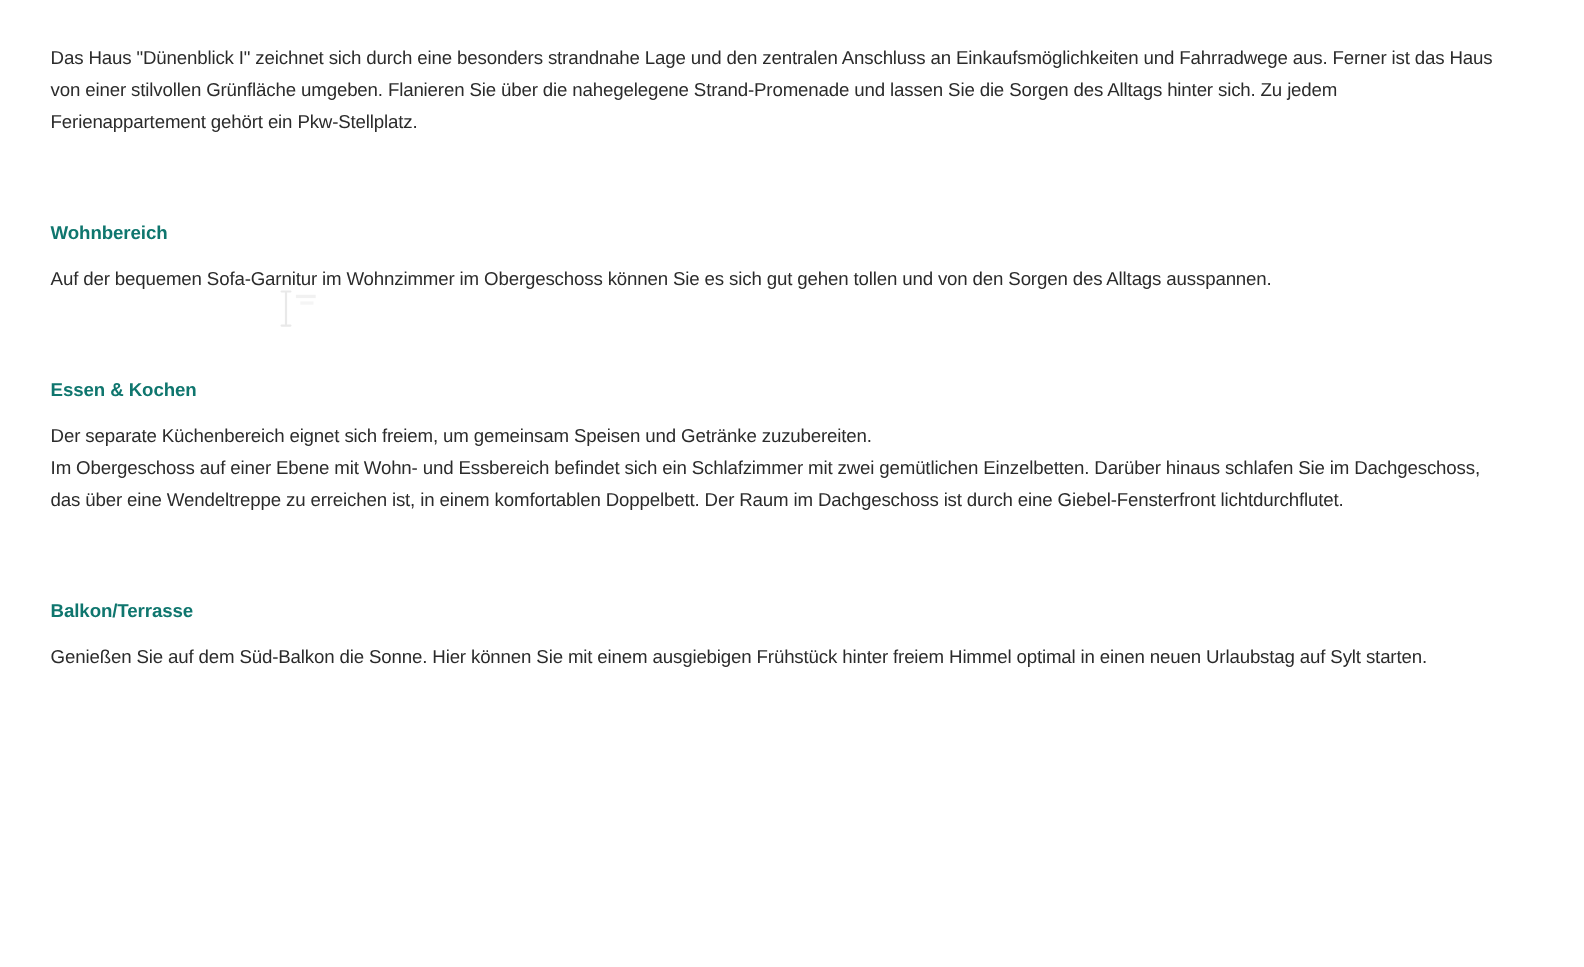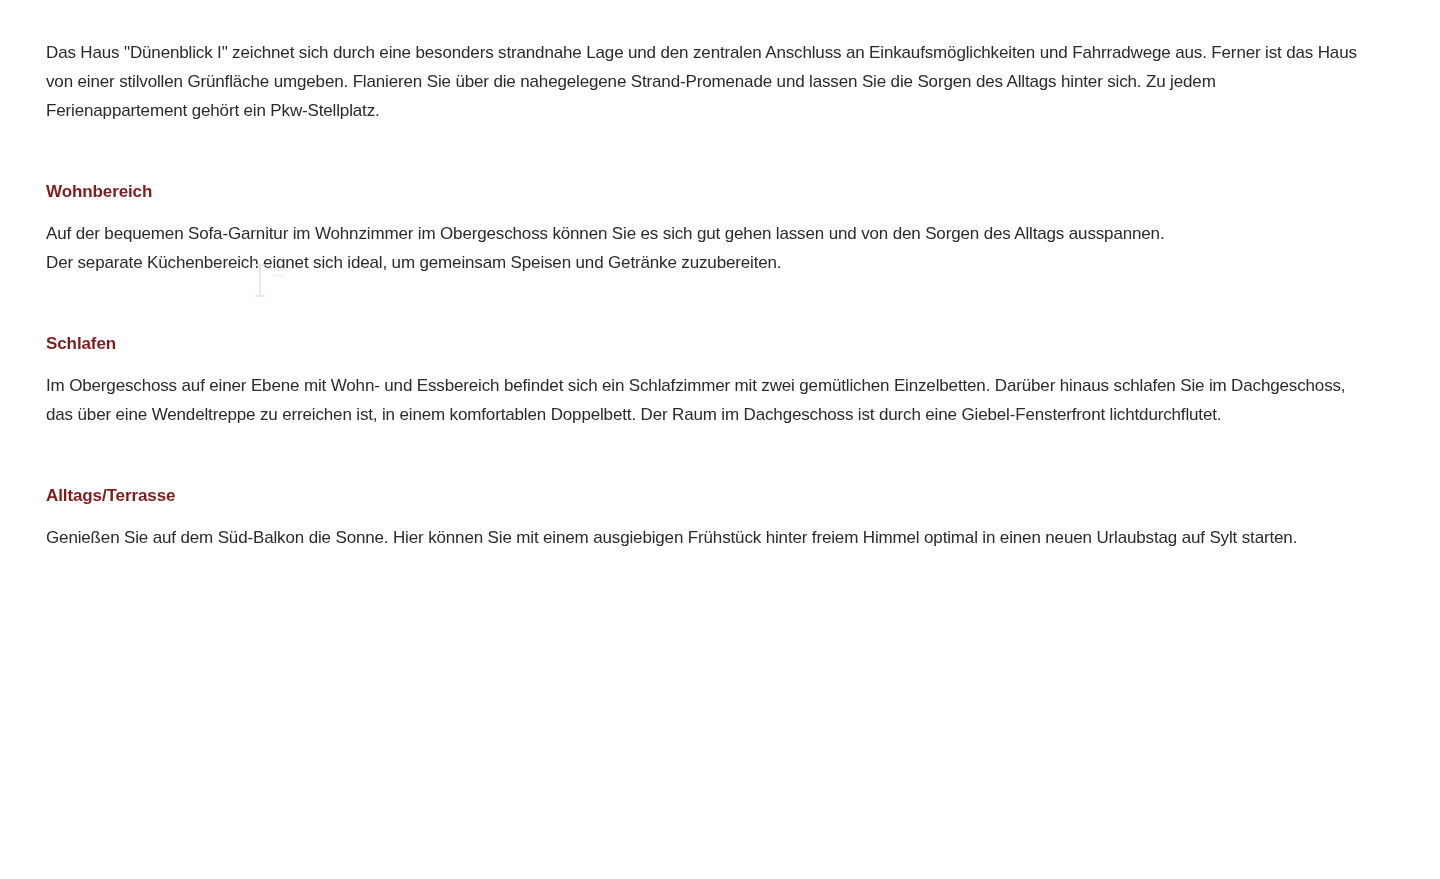--- a/index.html
+++ b/index.html
@@ -25,61 +25,61 @@
   .body-text {
     margin: 0;
     max-width: 1312px;
     font-size: 17px;
     line-height: 29px;
     letter-spacing: -0.15px;
     font-weight: 400;
     text-align: left;
   }
   .section-heading {
-    margin: 52px 0 13px 0;
+    margin: 72px 0 13px 0;
     max-width: 1312px;
     font-size: 17px;
     line-height: 29px;
     letter-spacing: -0.1px;
     font-weight: 700;
-    color: #7f1d1d;
+    color: #0f766e;
   }
   .ibeam-cursor {
     position: absolute;
     left: 252px;
     top: 261px;
     width: 44px;
     height: 40px;
     pointer-events: none;
   }
 </style>
 </head>
 <body>
 
 <main class="page">
 
   <p class="body-text">Das Haus "Dünenblick I" zeichnet sich durch eine besonders strandnahe Lage und den zentralen Anschluss an Einkaufsmöglichkeiten und Fahrradwege aus. Ferner ist das Haus von einer stilvollen Grünfläche umgeben. Flanieren Sie über die nahegelegene Strand-Promenade und lassen Sie die Sorgen des Alltags hinter sich. Zu jedem Ferienappartement gehört ein Pkw-Stellplatz.</p>
 
   <section>
     <h2 class="section-heading">Wohnbereich</h2>
-    <p class="body-text">Auf der bequemen Sofa-Garnitur im Wohnzimmer im Obergeschoss können Sie es sich gut gehen lassen und von den Sorgen des Alltags ausspannen.</p>
+    <p class="body-text">Auf der bequemen Sofa-Garnitur im Wohnzimmer im Obergeschoss können Sie es sich gut gehen tollen und von den Sorgen des Alltags ausspannen.</p>
   </section>
 
   <section>
-    <p class="body-text">Der separate Küchenbereich eignet sich ideal, um gemeinsam Speisen und Getränke zuzubereiten.</p>
+    <h2 class="section-heading">Essen &amp; Kochen</h2>
+    <p class="body-text">Der separate Küchenbereich eignet sich freiem, um gemeinsam Speisen und Getränke zuzubereiten.</p>
   </section>
 
   <section>
-    <h2 class="section-heading">Schlafen</h2>
     <p class="body-text">Im Obergeschoss auf einer Ebene mit Wohn- und Essbereich befindet sich ein Schlafzimmer mit zwei gemütlichen Einzelbetten. Darüber hinaus schlafen Sie im Dachgeschoss, das über eine Wendeltreppe zu erreichen ist, in einem komfortablen Doppelbett. Der Raum im Dachgeschoss ist durch eine Giebel-Fensterfront lichtdurchflutet.</p>
   </section>
 
 
   <section>
-    <h2 class="section-heading">Alltags/Terrasse</h2>
+    <h2 class="section-heading">Balkon/Terrasse</h2>
     <p class="body-text">Genießen Sie auf dem Süd-Balkon die Sonne. Hier können Sie mit einem ausgiebigen Frühstück hinter freiem Himmel optimal in einen neuen Urlaubstag auf Sylt starten.</p>
   </section>
 
   <span class="ibeam-cursor">
     <svg width="44" height="40" viewBox="0 0 44 40" xmlns="http://www.w3.org/2000/svg">
       <g stroke="#e9e9e9" stroke-width="2" fill="none" stroke-linecap="round">
         <line x1="8" y1="5" x2="8" y2="34"></line>
         <line x1="4" y1="4" x2="12" y2="4"></line>
         <line x1="4" y1="35" x2="12" y2="35"></line>
       </g>

